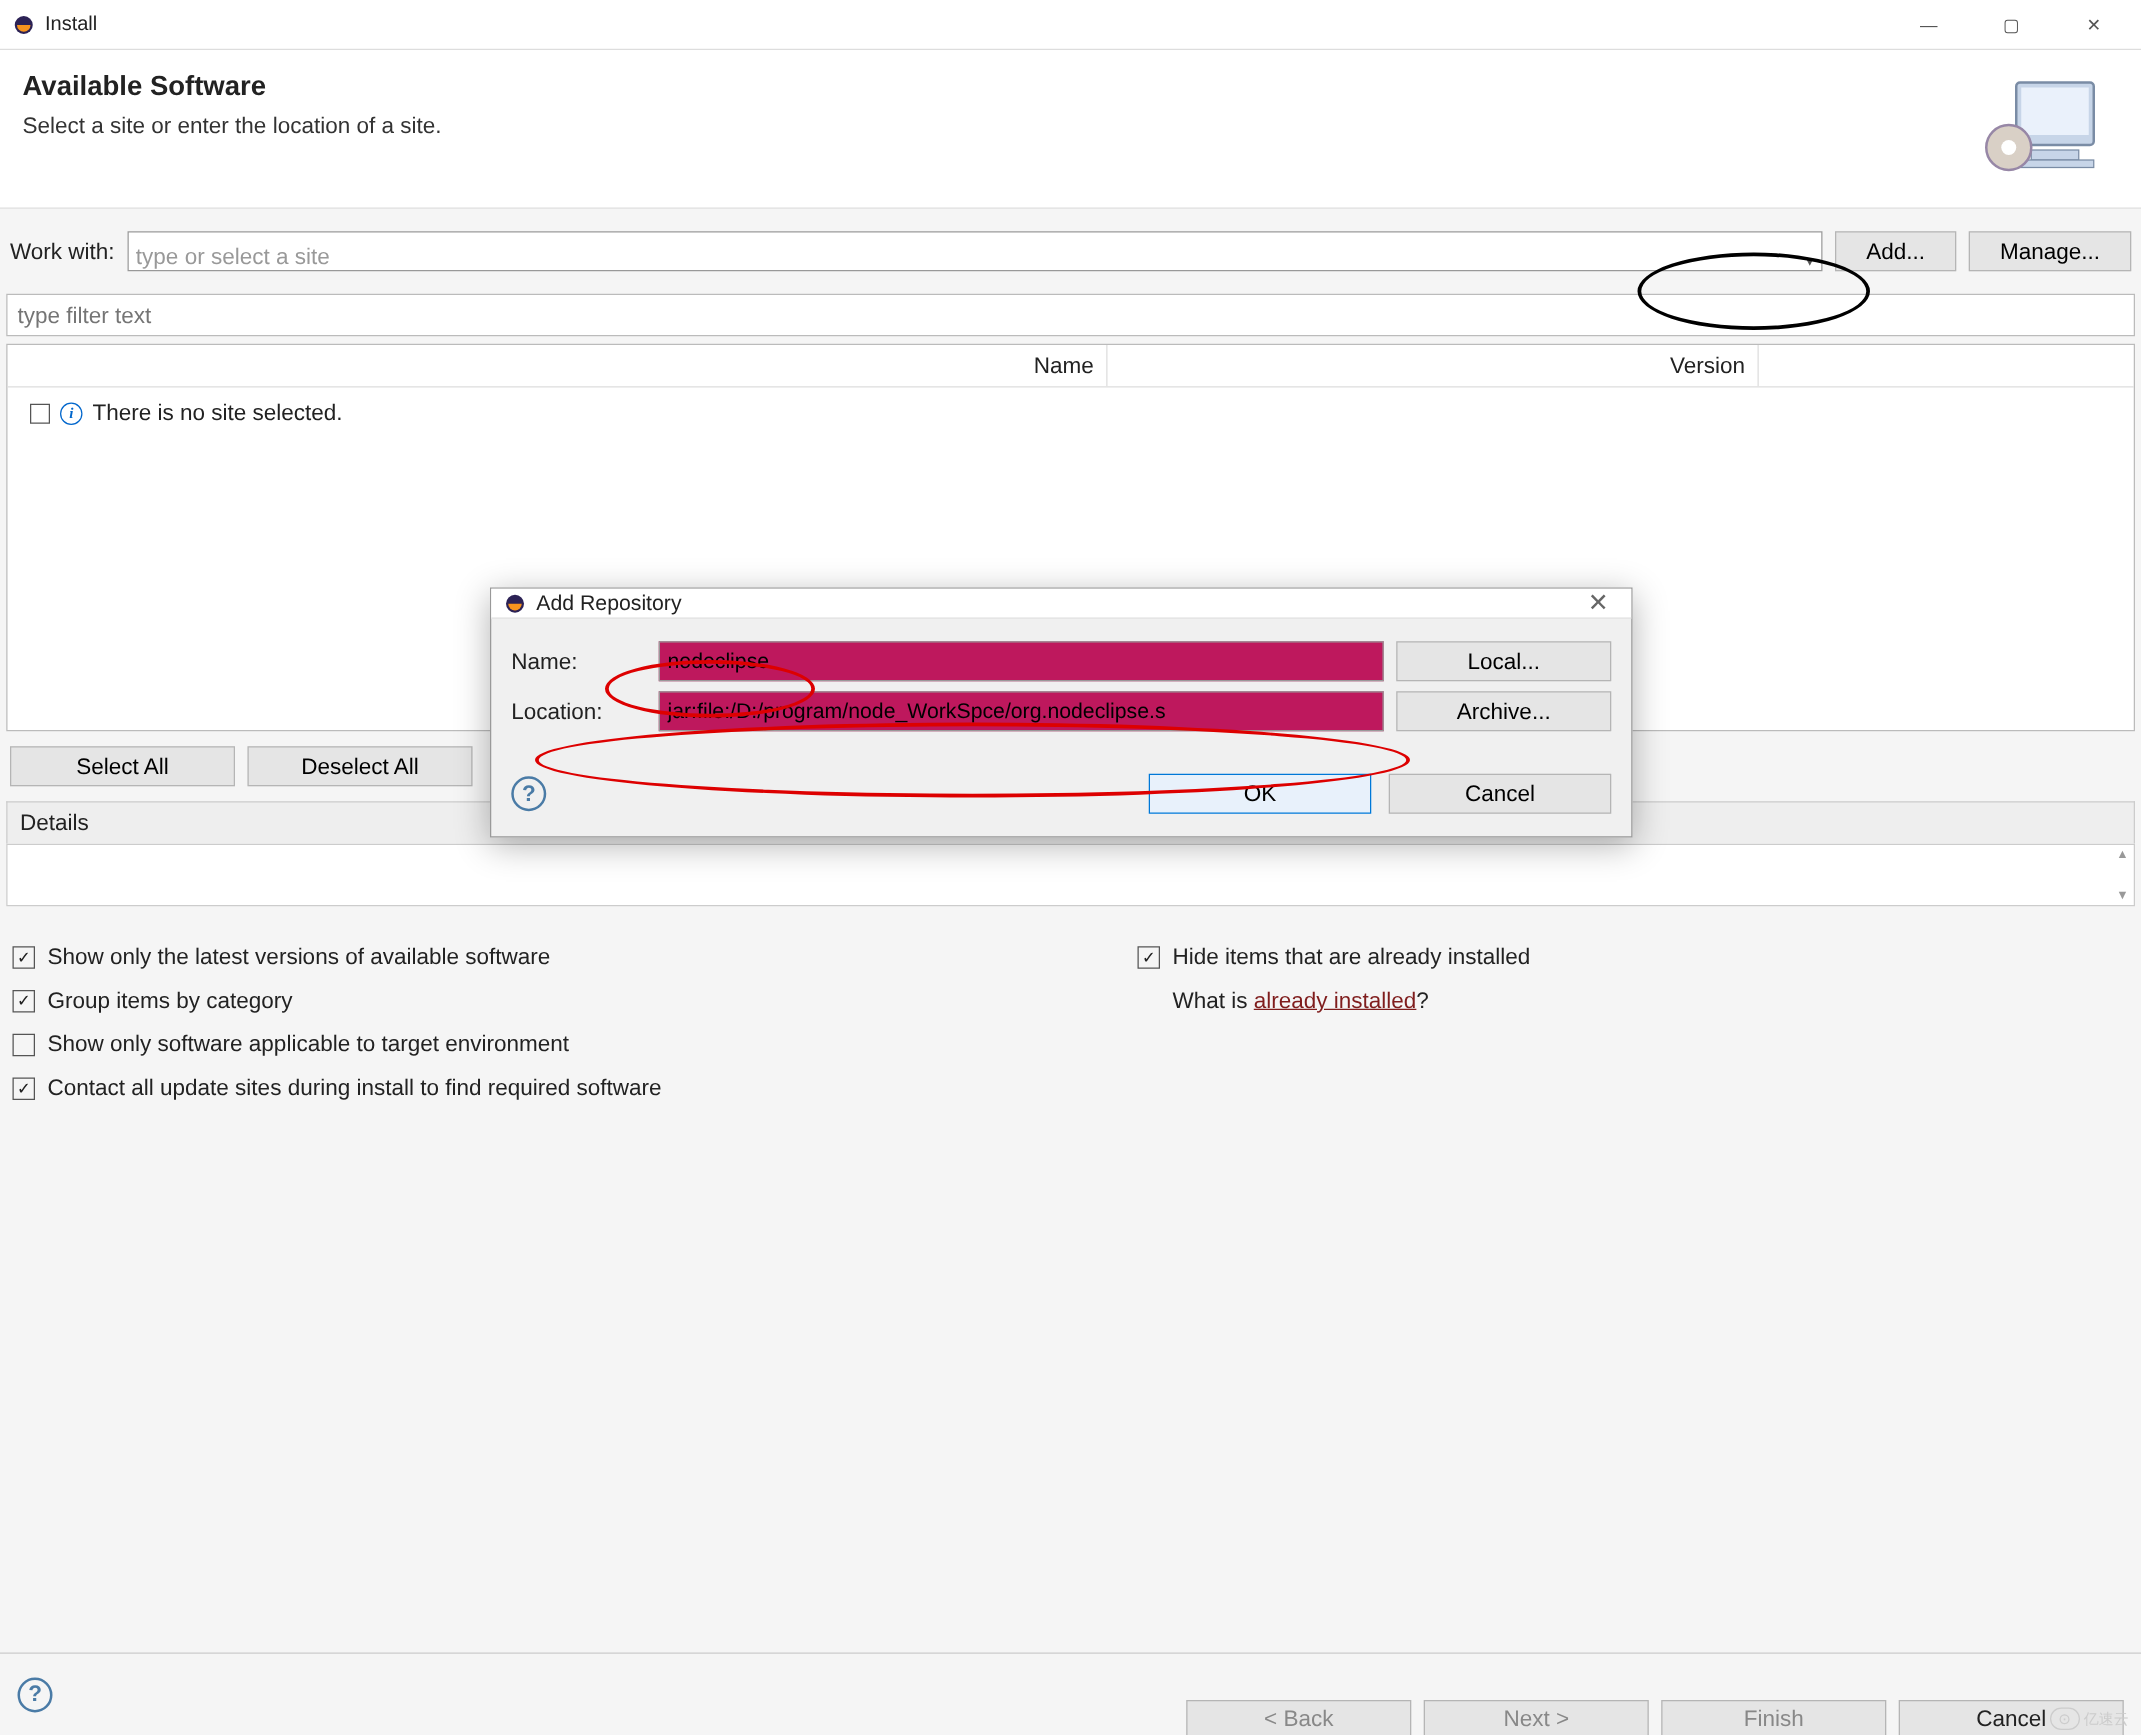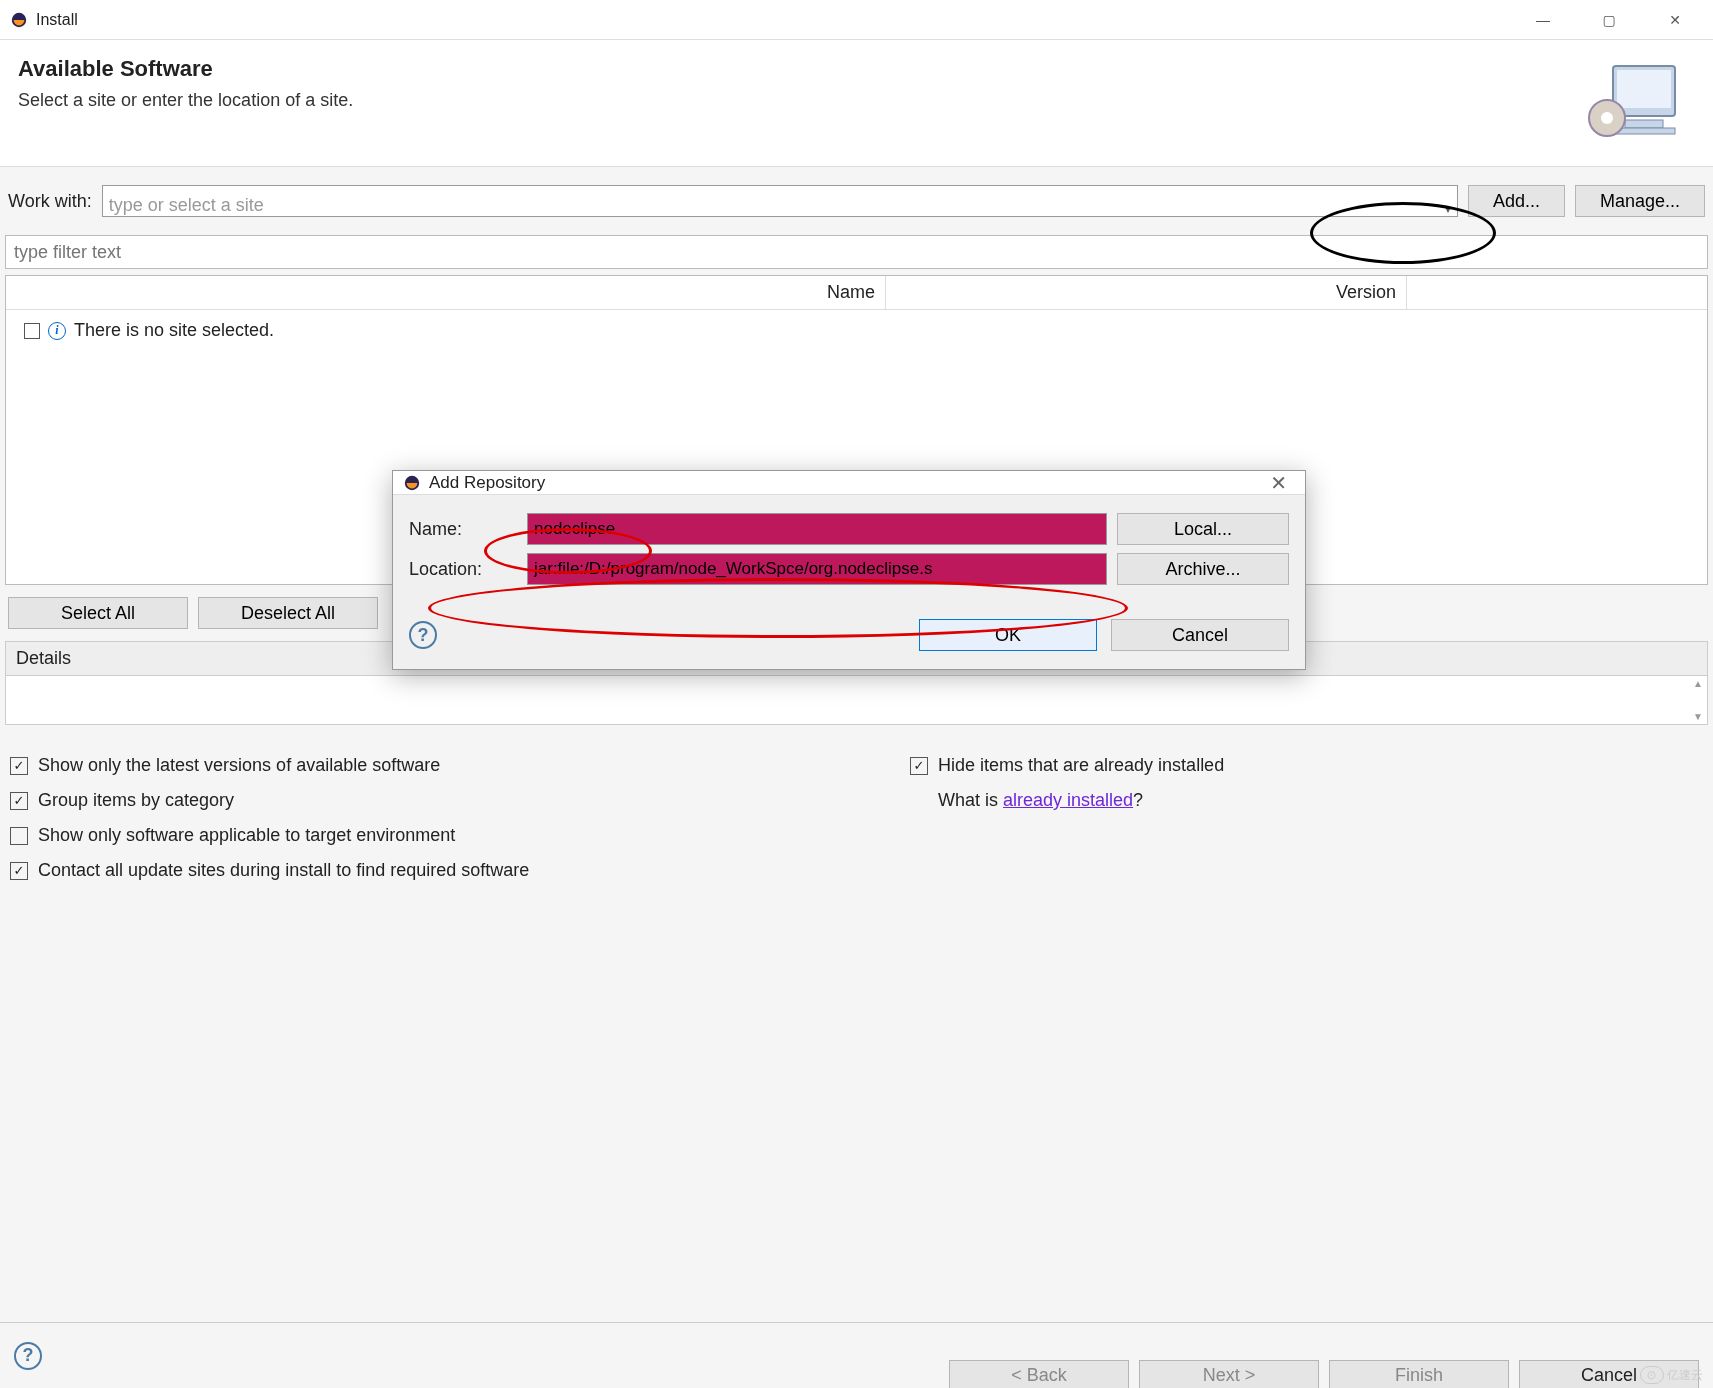--- a/index.html
+++ b/index.html
@@ -44,21 +44,21 @@
     .details-label { font-size: 18px; padding: 6px 10px; background: #eee; border: 1px solid #ccc; margin: 0 5px; border-bottom: none; }
     .details-box { margin: 0 5px; height: 50px; border: 1px solid #ccc; background: #fff; position: relative; }
     .details-box .scroll-arrow { position: absolute; right: 4px; font-size: 10px; color: #999; }
     .details-box .sa-up { top: 2px; }
     .details-box .sa-down { bottom: 2px; }
     
     .options { display: grid; grid-template-columns: 870px 1fr; gap: 14px 30px; padding: 30px 10px; }
     .opt { display: flex; align-items: center; gap: 10px; font-size: 18px; }
     .checkbox-chk { width: 18px; height: 18px; border: 1.5px solid #555; display: inline-flex; align-items: center; justify-content: center; font-size: 13px; }
     .what-is { font-size: 18px; margin-left: 28px; }
-    .what-is a { color: #6d28d9; }
+    .what-is a { color: #7f1d1d; }
     
     .footer { position: absolute; bottom: 0; left: 0; right: 0; height: 66px; border-top: 1px solid #ccc; background: #f5f5f5; display: flex; align-items: center; padding: 0 14px; }
     .footer .help-icon { width: 28px; height: 28px; border: 2px solid #4a7ba6; border-radius: 50%; color: #4a7ba6; display: flex; align-items: center; justify-content: center; font-size: 18px; font-weight: bold; }
     .footer .spacer { flex: 1; }
     .footer .btn { width: 180px; margin-left: 10px; color: #888; margin-top: 40px; }
     .footer .btn.active { color: #222; }
     
     
     .dialog { position: absolute; left: 392px; top: 470px; width: 914px; background: #f0f0f0; border: 1px solid #999; box-shadow: 0 6px 26px rgba(0,0,0,0.3); }
     .dialog .dlg-title { background: #fff; height: 24px; display: flex; align-items: center; padding: 0 10px; border-bottom: 1px solid #ddd; }

